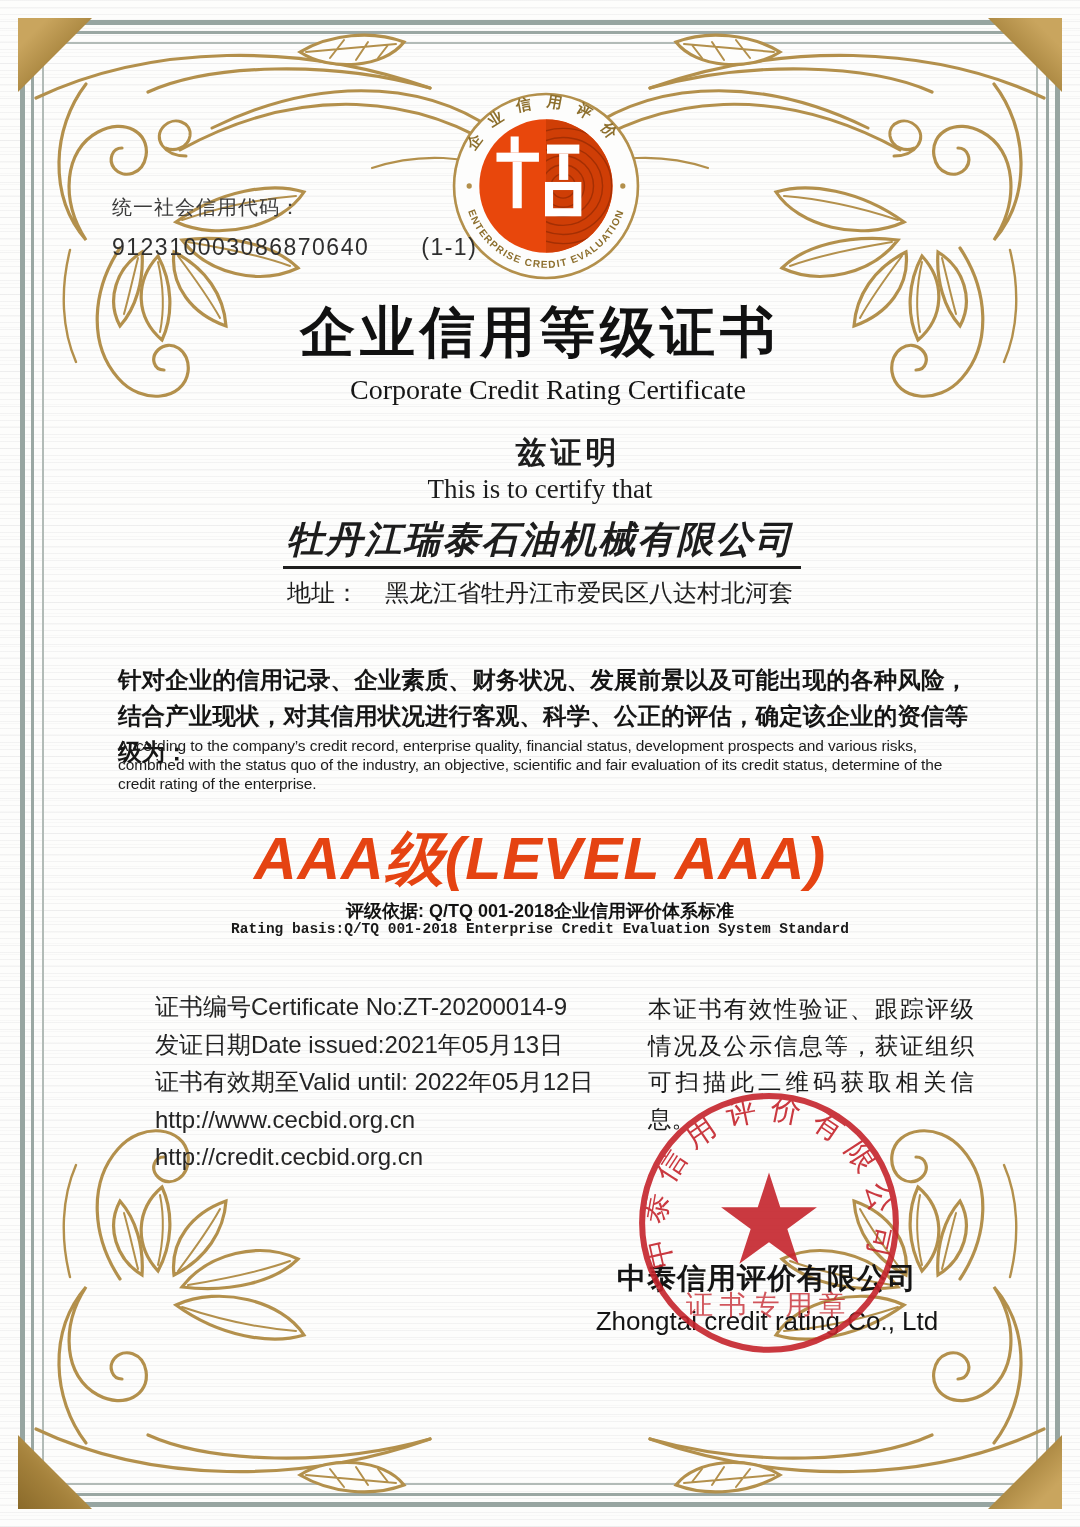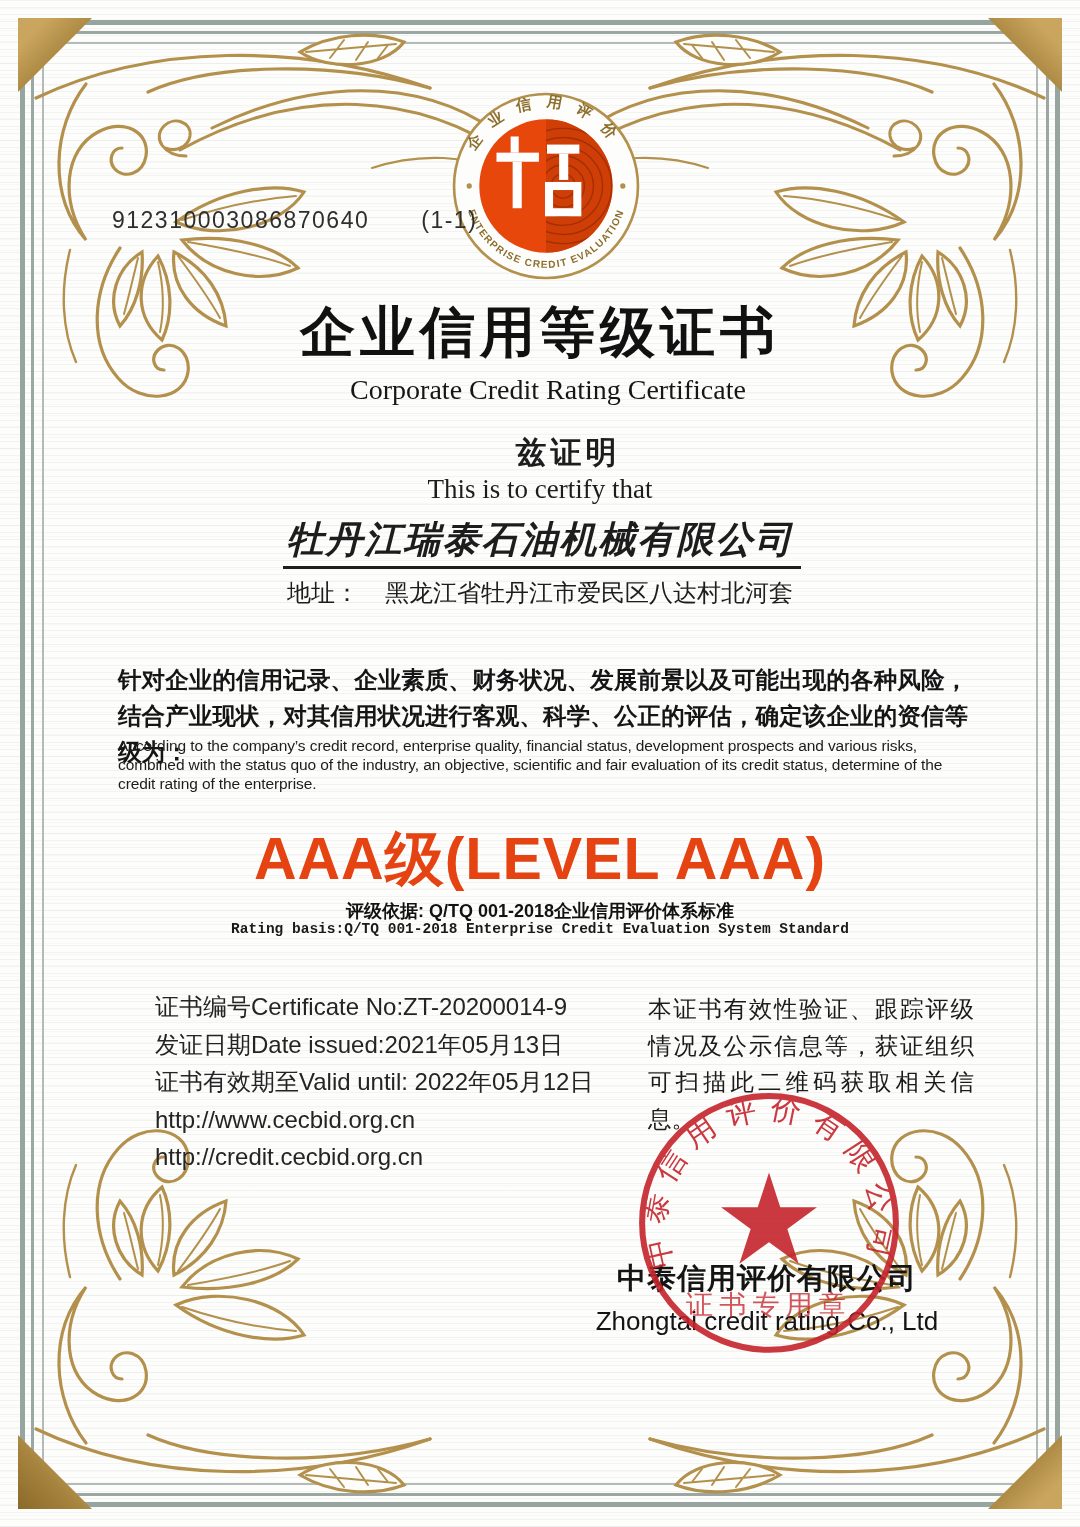--- a/index.html
+++ b/index.html
@@ -31,21 +31,21 @@
   .title-zh{top:296px;font-size:55px;font-weight:900;letter-spacing:5px;color:#111;}
   .title-en{top:374px;font-family:"Liberation Serif","DejaVu Serif",serif;font-size:28px;color:#161616;padding-left:8px;}
   .certify-zh{top:432px;font-size:31px;font-weight:700;letter-spacing:4px;padding-left:28px;}
   .certify-en{top:474px;font-family:"Liberation Serif","DejaVu Serif",serif;font-size:27px;}
   .company-name{top:515px;font-size:37px;font-weight:600;letter-spacing:2px;font-style:italic;}
   .company-underline{left:283px;top:566px;width:518px;height:3px;background:#1e1e1e;}
   .address-line{top:577px;font-size:24px;font-weight:500;}
   .address-line .gap{display:inline-block;width:26px;}
   .stmt-zh{left:118px;top:662px;width:850px;font-size:23.5px;line-height:36px;font-weight:600;color:#151515;text-align:justify;}
   .stmt-en{left:118px;top:736px;width:852px;font-size:15.5px;line-height:19px;color:#1c1c1c;letter-spacing:-0.1px;}
-  .rating{top:820px;font-size:59px;font-weight:800;color:#e54312;letter-spacing:1px;}
+  .rating{top:820px;font-size:59px;font-weight:800;color:#e54312;letter-spacing:1px;font-style:italic;}
   .basis-zh{top:899px;font-size:18px;font-weight:700;color:#121212;}
   .basis-en{top:921px;font-family:"Liberation Mono","DejaVu Sans Mono",monospace;font-size:14.5px;font-weight:700;color:#1a1a1a;}
   .details{left:118px;top:988px;font-size:24px;line-height:37.5px;font-weight:500;color:#242424;margin-left:37px;}
   .qr-note{left:648px;top:991px;width:326px;font-size:23.5px;line-height:36.5px;font-weight:500;color:#1b1b1b;text-align:justify;}
   .issuer{left:535px;top:1259px;width:464px;text-align:center;color:#141414;}
   .issuer-zh{font-size:29px;font-weight:600;letter-spacing:1px;}
   .issuer-en{font-size:26px;margin-top:7px;}
   .seal-wrap{left:628px;top:1090px;}
   .logo-wrap{left:450px;top:90px;}
   .orn{pointer-events:none;left:0;top:0;}
@@ -132,20 +132,21 @@
     <circle cx="171" cy="95" r="2.6" fill="#b3904c"></circle>
     <text font-size="15" font-weight="700" fill="#8d6f2d" letter-spacing="14" text-anchor="middle" font-family="Liberation Sans,DejaVu Sans,sans-serif">
       <textPath href="#logoTopArc" startOffset="50%">企业信用评价</textPath>
     </text>
     <text font-size="10" font-weight="700" fill="#8d6f2d" letter-spacing="1.2" text-anchor="middle" font-family="Liberation Sans,DejaVu Sans,sans-serif">
       <textPath href="#logoBotArc" startOffset="50%">ENTERPRISE CREDIT EVALUATION</textPath>
     </text>
   </svg>
 
   <div class="abs" style="left:112px;top:194px;">
+    <div class="code-label">统一社会信用代码：</div>
     <div class="code-value">
       <span>912310003086870640</span><span class="code-page">(1-1)</span>
     </div>
   </div>
 
   <div class="abs ctr title-zh">企业信用等级证书</div>
   <div class="abs ctr title-en">Corporate Credit Rating Certificate</div>
   <div class="abs ctr certify-zh">兹证明</div>
   <div class="abs ctr certify-en">This is to certify that</div>
 

